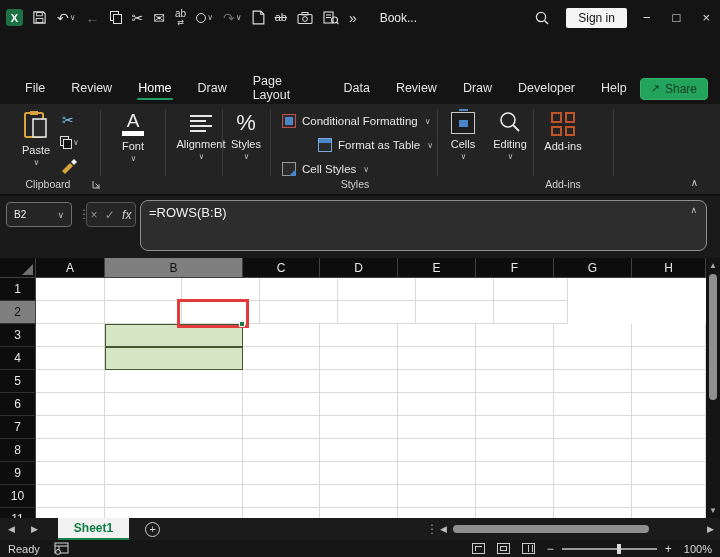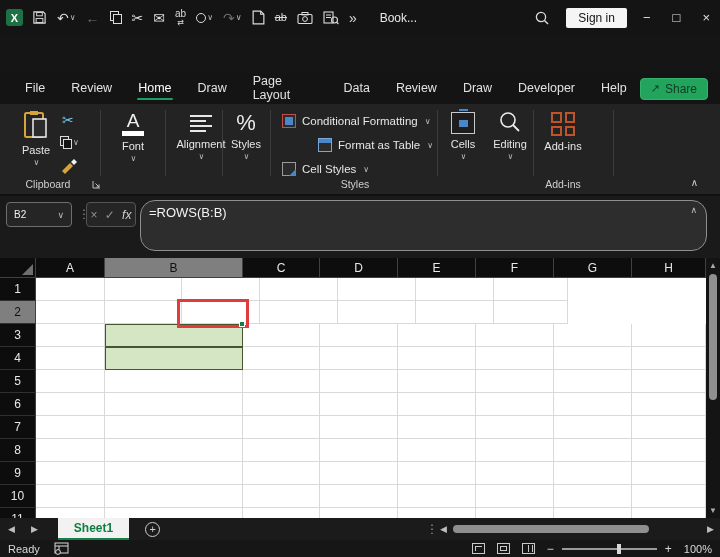--- a/index.html
+++ b/index.html
@@ -69,21 +69,21 @@
 
   
   .fbar { height:62px; background:#1a1a1a; position:relative; flex:none; }
   .namebox { position:absolute; left:6px; top:6px; width:66px; height:25px; background:#252525; border:1px solid #6e6e6e; border-radius:4px; display:flex; align-items:center; padding:0 7px; cursor:pointer; }
   .namebox .val { font-size:10px; color:#f0f0f0; }
   .namebox .chev { margin-left:auto; font-size:9px; }
   .fdots { position:absolute; left:78px; top:11px; font-size:12px; color:#8a8a8a; }
   .fxgroup { position:absolute; left:86px; top:6px; width:50px; height:25px; background:#252525; border:1px solid #555; border-radius:4px; display:flex; align-items:center; justify-content:space-around; }
   .fxgroup .g { color:#8f8f8f; font-size:12px; cursor:pointer; }
   .fxgroup .fx { font-style:italic; color:#cfcfcf; font-size:12px; cursor:pointer; }
-  .finput { position:absolute; left:140px; top:4px; width:567px; height:51px; background:#2d2d2d; border:1px solid #8f8f8f; border-radius:15px; padding:4px 8px; font-size:13px; color:#f2f2f2; cursor:text; }
+  .finput { position:absolute; left:140px; top:4px; width:567px; height:51px; background:#2d2d2d; border:1px solid #8f8f8f; border-radius:8px; padding:4px 8px; font-size:13px; color:#f2f2f2; cursor:text; }
   .finput .fchev { position:absolute; right:9px; top:4px; font-size:9px; color:#bdbdbd; }
 
   
   .grid { flex:1; position:relative; background:#ffffff; overflow:hidden; }
   .ghead { display:flex; height:20px; }
   .corner { width:36px; height:20px; background:#0d0d0d; border-right:1px solid #404040; border-bottom:1px solid #404040; position:relative; flex:none; cursor:pointer; }
   .corner i { position:absolute; right:2px; bottom:2px; width:0; height:0; border-left:11px solid transparent; border-bottom:11px solid #6f6f6f; }
   .ch { height:20px; background:#0d0d0d; color:#e8e8e8; font-size:12px; display:flex; align-items:center; justify-content:center; border-right:1px solid #404040; border-bottom:1px solid #404040; flex:none; cursor:pointer; }
   .ch.hl { background:#7f7f7f; color:#111; }
   .grow { display:flex; height:23px; }

